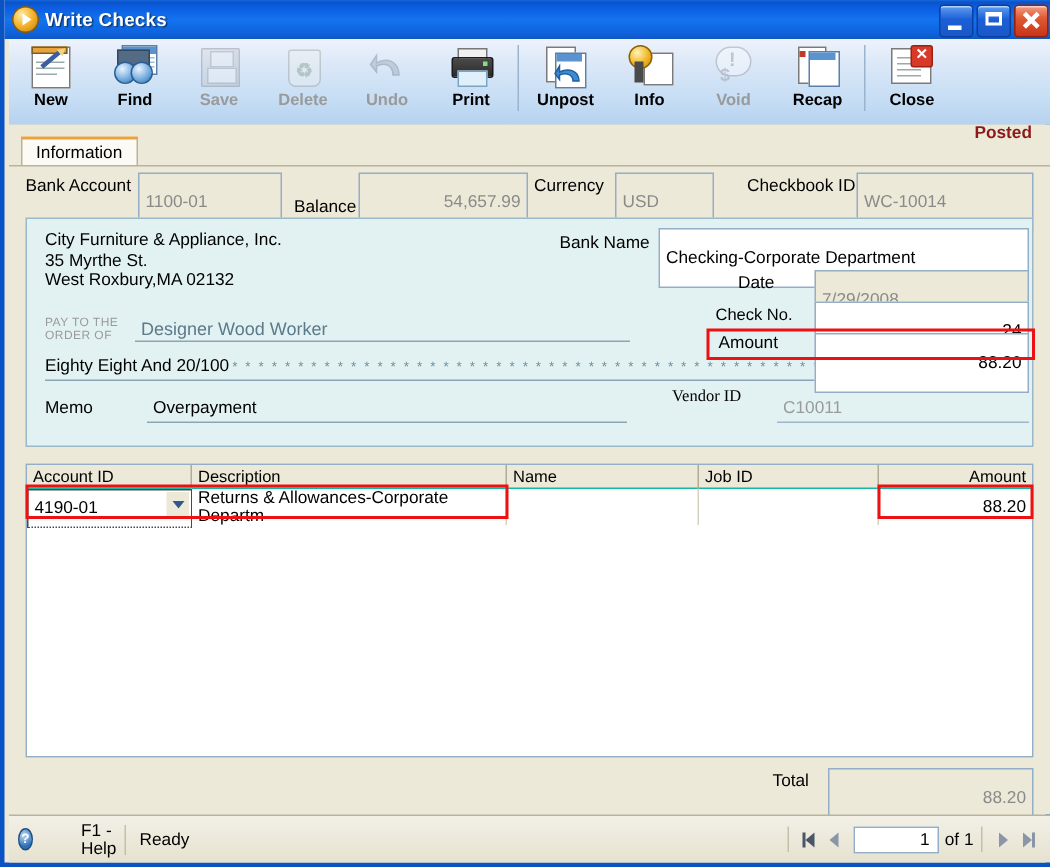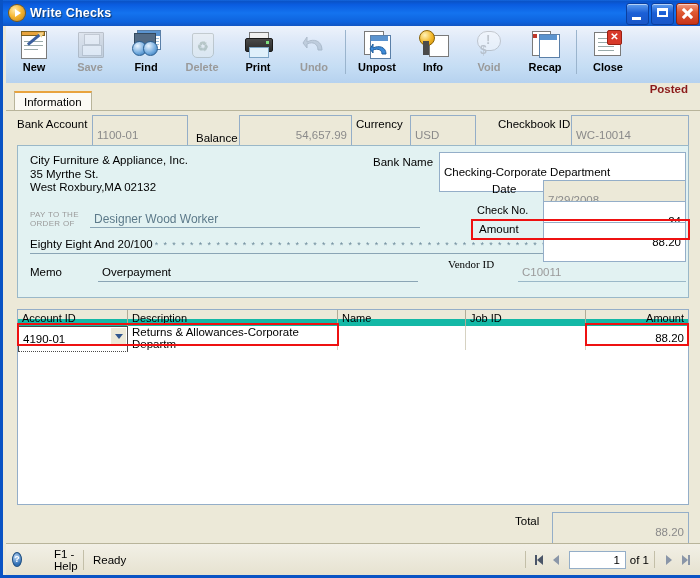--- a/index.html
+++ b/index.html
@@ -178,21 +178,21 @@
   #amount-label{position:absolute;left:461px;top:77px;font-size:11.5px;color:#000;}
   #amount-box{position:absolute;left:525px;top:76px;width:143px;height:17px;}
 
   
   #grid{
     position:absolute;left:11px;top:226px;width:672px;height:196px;
     background:#fff;border:1px solid #94aec8;box-sizing:border-box;
   }
   #grid-head{
     position:absolute;left:0;top:0;right:0;height:16px;
-    background:#ece9d8;border-bottom:7px solid #14b8a6;
+    background:#ece9d8;border-bottom:1px solid #14b8a6;
     box-sizing:border-box;
   }
   #grid-head .hcell{
     position:absolute;top:0;height:16px;font-size:11px;color:#000;
     display:flex;align-items:center;padding:0 4px;box-sizing:border-box;
     border-right:1px solid #b0ac96;
   }
   #grid-head .hcell.num{justify-content:flex-end;border-right:none;}
   #grid-row{position:absolute;left:0;top:16px;right:0;height:20px;}
   .rcell{
@@ -269,66 +269,66 @@
             <span class="ln" style="top:9px;right:3px;"></span>
             <span class="ln" style="top:13px;right:3px;"></span>
             <span class="ln" style="top:17px;right:8px;"></span>
           </span>
         <span class="doc-top"></span>
         <span class="pen"></span>
       </span>
       <span class="lbl">New</span>
     </div>
 
-    <div class="tb-btn disabled">
-      <span class="glyph">
-        <span class="floppy">
-            <span class="sh"></span>
-            <span class="lb"></span>
-          </span>
-      </span>
-      <span class="lbl">Save</span>
-    </div>
-
     <div class="tb-btn">
       <span class="glyph">
         <span class="grid-ic">
             <span class="hd"></span>
             <span class="r" style="top:7px;"></span>
             <span class="r" style="top:10px;"></span>
             <span class="r" style="top:13px;"></span>
           </span>
         <span class="binoc"><span class="bar"></span><span class="e1"></span><span class="e2"></span></span>
       </span>
       <span class="lbl">Find</span>
     </div>
 
     <div class="tb-btn disabled">
       <span class="glyph">
+        <span class="floppy">
+            <span class="sh"></span>
+            <span class="lb"></span>
+          </span>
+      </span>
+      <span class="lbl">Save</span>
+    </div>
+
+    <div class="tb-btn disabled">
+      <span class="glyph">
         <span class="bin"><span class="b1"></span><span class="rec">♻</span></span>
       </span>
       <span class="lbl">Delete</span>
-    </div>
-
-    <div class="tb-btn">
-      <span class="glyph">
-        <span class="printer"><span class="top"></span><span class="bd"></span><span class="led"></span><span class="pg"></span></span>
-      </span>
-      <span class="lbl">Print</span>
     </div>
 
     <div class="tb-btn disabled">
       <span class="glyph">
         <span class="undo">
           <svg viewBox="0 0 24 18">
               <path d="M20 15 C20 6 12 3 5 7 L5 2 L1 8 L5 13 L5 9 C11 6 16 9 16 15 Z" fill="#6fa8e0" stroke="#3c78b5" stroke-width="1"></path>
             </svg>
         </span>
       </span>
       <span class="lbl">Undo</span>
+    </div>
+
+    <div class="tb-btn">
+      <span class="glyph">
+        <span class="printer"><span class="top"></span><span class="bd"></span><span class="led"></span><span class="pg"></span></span>
+      </span>
+      <span class="lbl">Print</span>
     </div>
 
     <div class="tb-sep"></div>
 
     <div class="tb-btn">
       <span class="glyph">
         <span class="unp">
           <span class="p1"></span><span class="p2"></span><span class="hd"></span>
           <span class="arw"><svg width="20" height="16" viewBox="0 0 20 16">
                 <path d="M17 13 C17 6 10 4 4 7 L4 3 L1 8 L4 12 L4 9 C9 7 13 9 13 13 Z" fill="#3d8ad8" stroke="#1f5f9e" stroke-width="1"></path>

